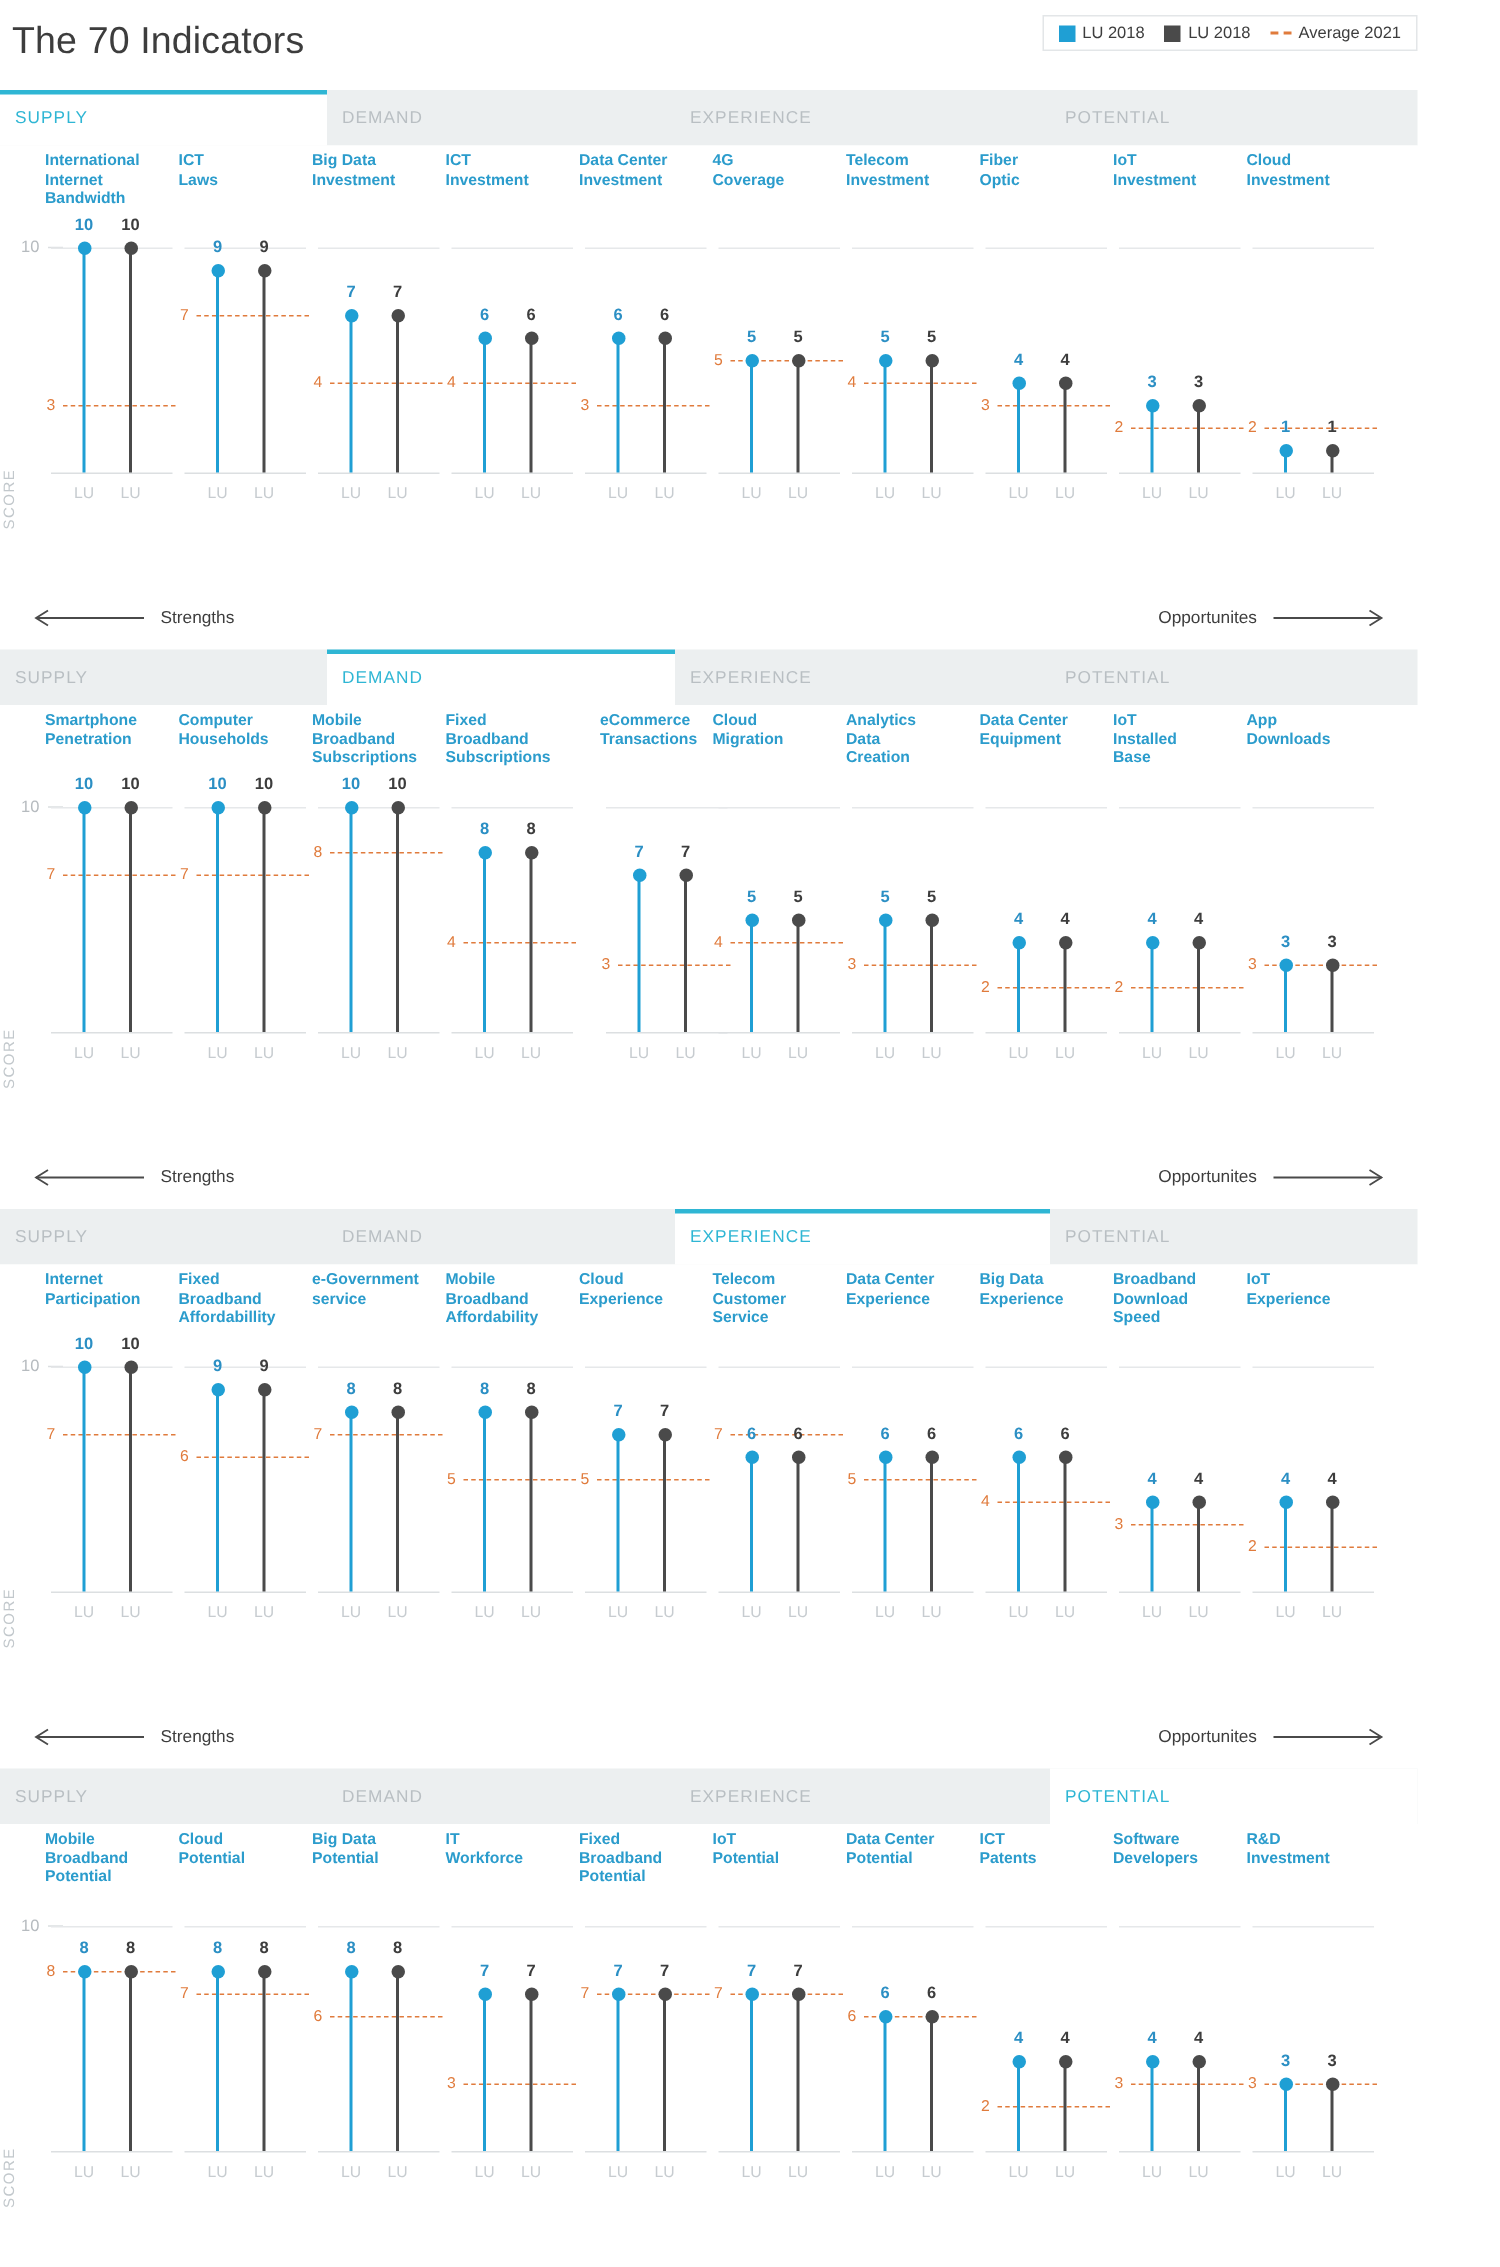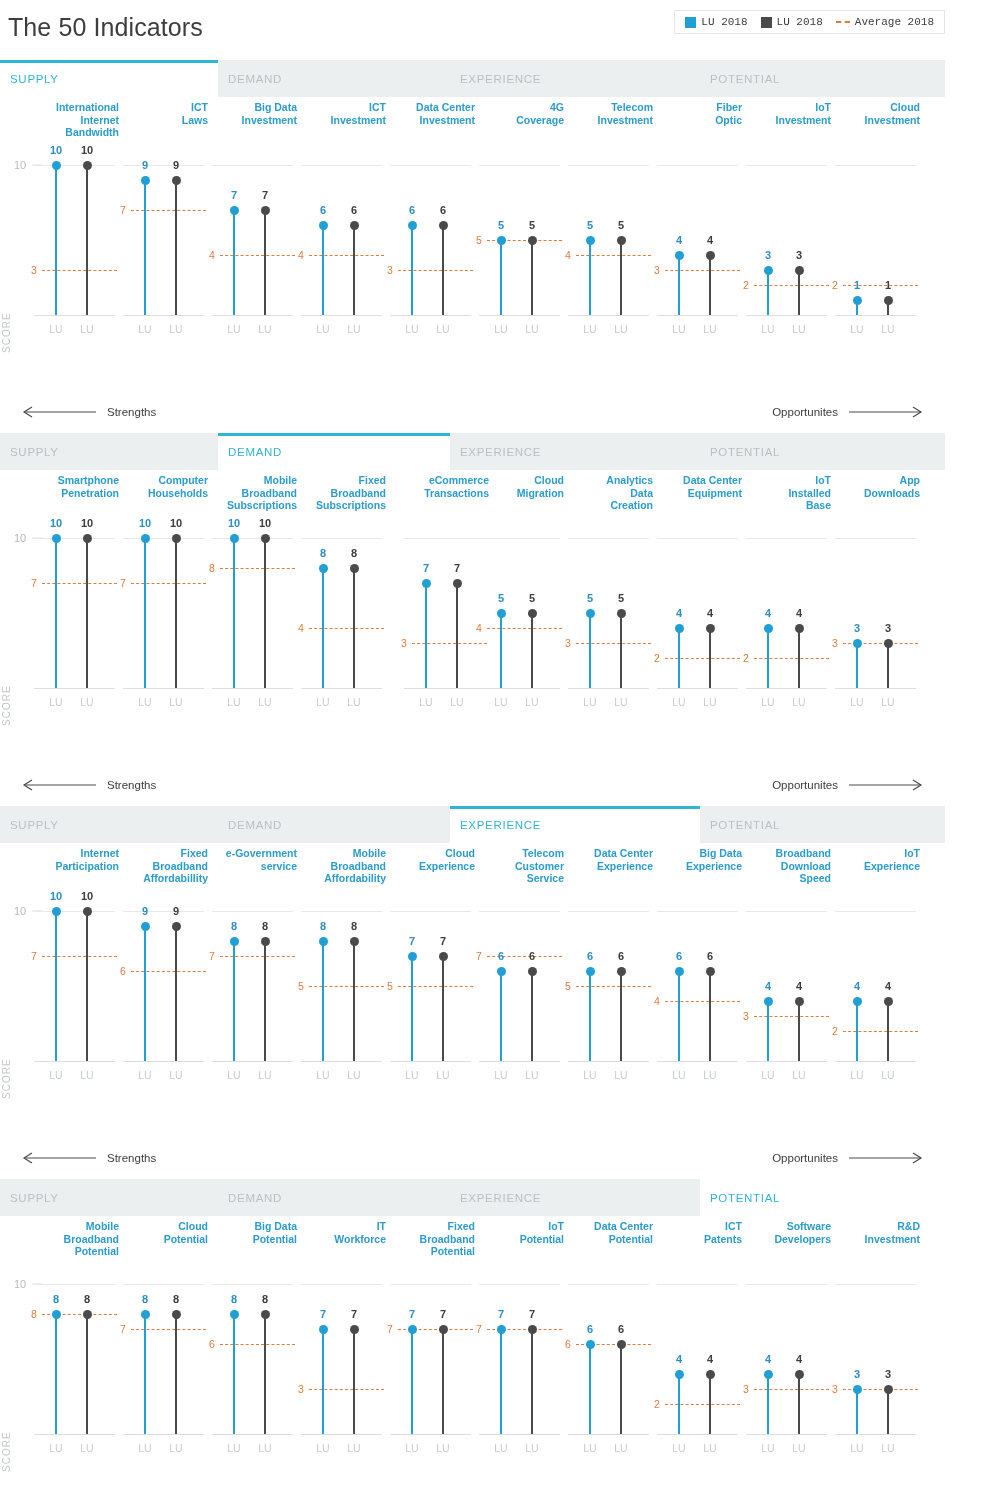--- a/index.html
+++ b/index.html
@@ -15,21 +15,21 @@
   
   .header { position:relative; height:60px; background:#ffffff; }
   .page-title {
     position:absolute; left:8px; top:13px;
     font-size:25px; font-weight:400; color:#3d3d3d;
     letter-spacing:.1px;
   }
   .legend {
     position:absolute; right:55px; top:10px;
     height:24px; display:flex; align-items:center; gap:13px;
-    border:1px solid #e3e6e8; background:#fff; padding:0 10px;font-family:Liberation Mono, monospace;
+    border:1px solid #e3e6e8; background:#fff; padding:0 10px;
   }
   .legend-item { display:flex; align-items:center; gap:5px; font-size:11px; color:#3d3d3d; white-space:nowrap; }
   .legend-swatch { width:11px; height:11px; display:inline-block; }
   .legend-dash { width:14px; height:0; border-top:2px dashed #e07b3c; display:inline-block; }
 
   
   .panel { position:relative; width:945px; background:#ffffff; }
   .tabstrip {
     position:relative; height:37px; background:#eceff0; width:945px;
     display:flex;
@@ -58,21 +58,21 @@
     position:absolute; left:14px; font-size:11px; color:#b6bbbf;
     transform:translateY(-50%);
   }
   .ytick-dash {
     position:absolute; left:32px; width:10px; height:0;
     border-top:1px solid #dcdfe1; transform:translateY(-50%);
   }
 
   .col { position:absolute; top:0; bottom:0; }
   .col-title {
-    position:absolute; top:4px; left:0; right:0; text-align:right;
+    position:absolute; top:4px; left:0; right:0; text-align:left;
     font-size:10.5px; font-weight:bold; color:#2b9ccc; line-height:12.5px;
   }
   .gridline-top {
     position:absolute; height:0; border-top:1px solid #e6e8ea; left:4px; right:4px;
   }
   .baseline {
     position:absolute; height:0; border-top:1px solid #dcdfe1; left:4px; right:4px;
   }
   .avgline {
     position:absolute; height:0; border-top:1.6px dashed #e07b3c;
@@ -100,33 +100,33 @@
     font-size:11.5px; color:#3d3d3d;
   }
   .arrow-left { left:22px; }
   .arrow-right { right:22px; }
   .line-arrow { display:block; }
 </style>
 </head>
 <body>
 
 <div class="header">
-  <div class="page-title">The 50 Indicators</div>
+  <div class="page-title">The 70 Indicators</div>
   <div class="legend" id="legend-box">
       <div class="legend-item">
         <span class="legend-swatch" style="background: rgb(31, 159, 212);"></span>
         <span>LU 2018</span>
       </div>
       <div class="legend-item">
         <span class="legend-swatch" style="background: rgb(74, 74, 74);"></span>
         <span>LU 2018</span>
       </div>
       <div class="legend-item">
         <span class="legend-dash" style="border-top-color: rgb(224, 123, 60);"></span>
-        <span>Average 2018</span>
+        <span>Average 2021</span>
       </div>
     </div>
 </div>
 
 <div id="panels-root">
     <div class="panel">
       <div class="tabstrip">
         <div class="tab active" style="position: absolute; left: 0px; width: 218px;">
           <div class="tab-accent"></div>
           <span>SUPPLY</span>

